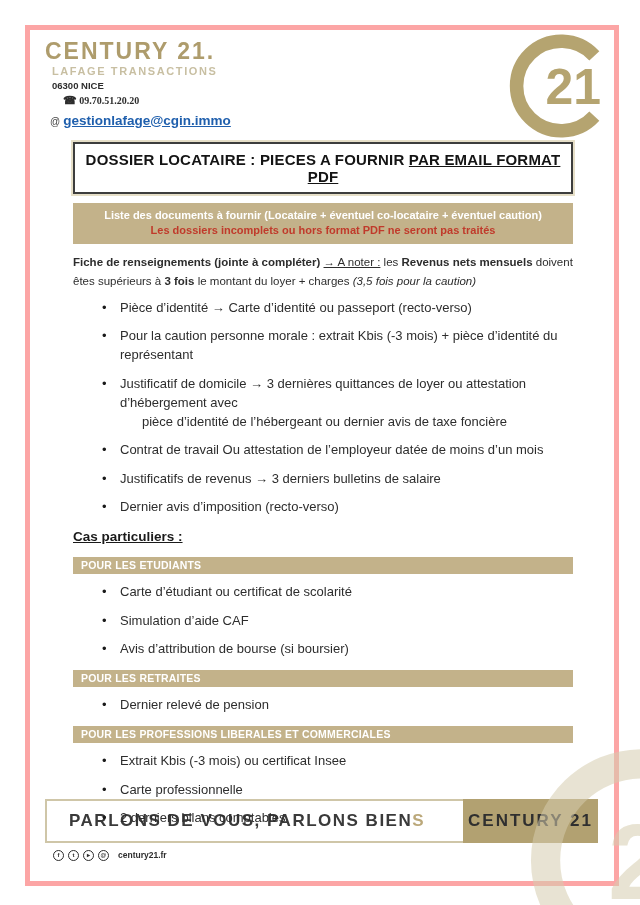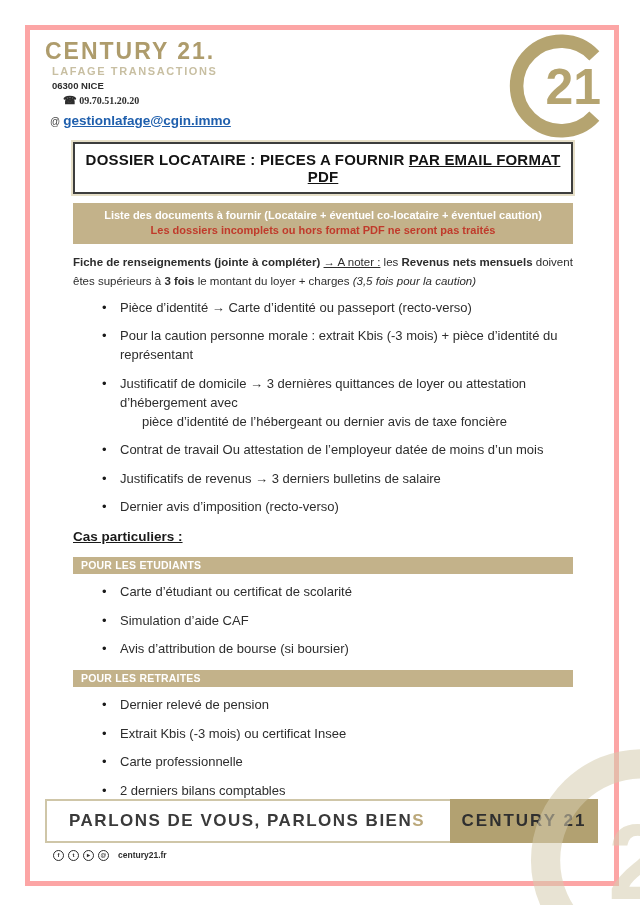--- a/index.html
+++ b/index.html
@@ -59,21 +59,21 @@
   
   .footer{position:absolute;left:15px;right:16px;bottom:19px;z-index:1;}
   .slogan-bar{display:flex;height:44px;}
   .slogan-left{
     flex:1;background:#ffffff;border:2px solid #cfc6a8;border-right:none;
     display:flex;align-items:center;padding-left:22px;
     font-size:17px;font-weight:bold;letter-spacing:1.5px;color:#3a3a3a;white-space:nowrap;
   }
   .slogan-left .accent{color:#bba87a;}
   .slogan-right{
-    width:148px;background:#b2a171;color:#2f2f2f;font-size:17px;font-weight:bold;
+    width:135px;background:#b2a171;color:#2f2f2f;font-size:17px;font-weight:bold;
     letter-spacing:2px;display:flex;align-items:center;justify-content:center;
   }
   .social-row{display:flex;align-items:center;gap:4px;padding:5px 0 0 8px;height:14px;}
   .soc{
     width:9px;height:9px;border:1px solid #2d2d2d;border-radius:50%;
     font-size:6px;line-height:9px;text-align:center;color:#2d2d2d;font-weight:bold;
   }
   .site{font-size:8.5px;font-weight:bold;color:#2d2d2d;margin-left:5px;}
   
   .watermark{
@@ -131,20 +131,21 @@
         <li><span>Carte d’étudiant ou certificat de scolarité</span></li>
         <li><span>Simulation d’aide CAF</span></li>
         <li><span>Avis d’attribution de bourse (si boursier)</span></li>
       </ul>
 
       <div class="section-banner">POUR LES RETRAITES</div>
       <ul class="blist sect">
         <li><span>Dernier relevé de pension</span></li>
       </ul>
 
+      <div class="section-banner">POUR LES PROFESSIONS LIBERALES ET COMMERCIALES</div>
       <ul class="blist sect">
         <li><span>Extrait Kbis (-3 mois) ou certificat Insee</span></li>
         <li><span>Carte professionnelle</span></li>
         <li><span>2 derniers bilans comptables</span></li>
       </ul>
     </div>
 
     <div class="footer">
       <div class="slogan-bar">
         <div class="slogan-left">

